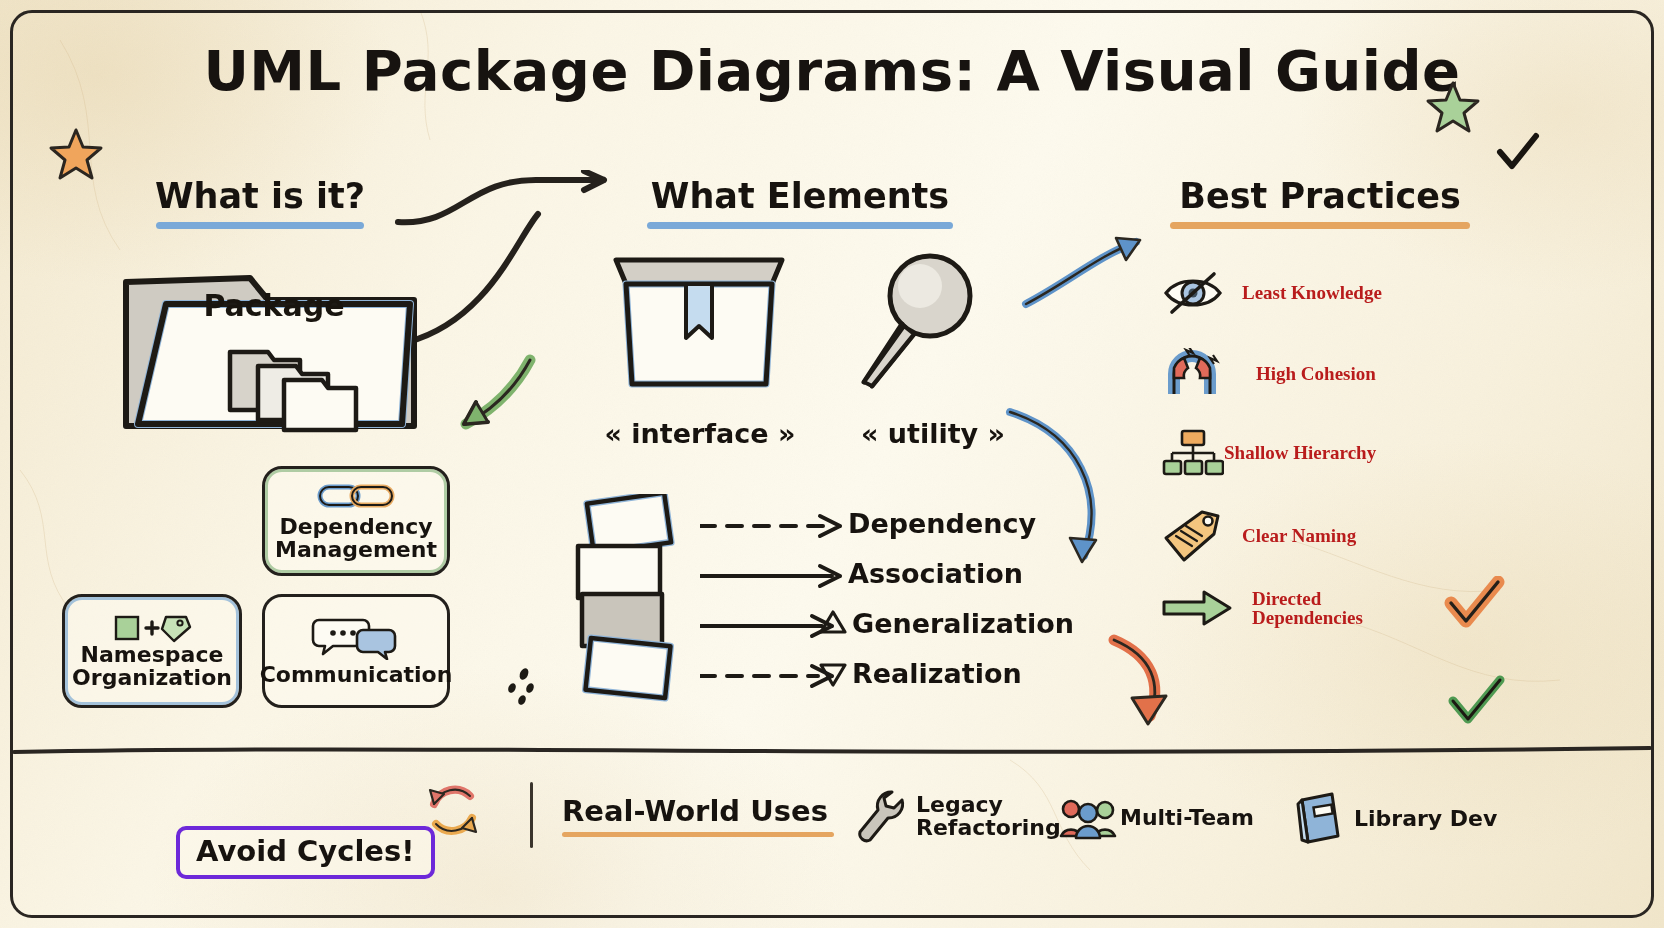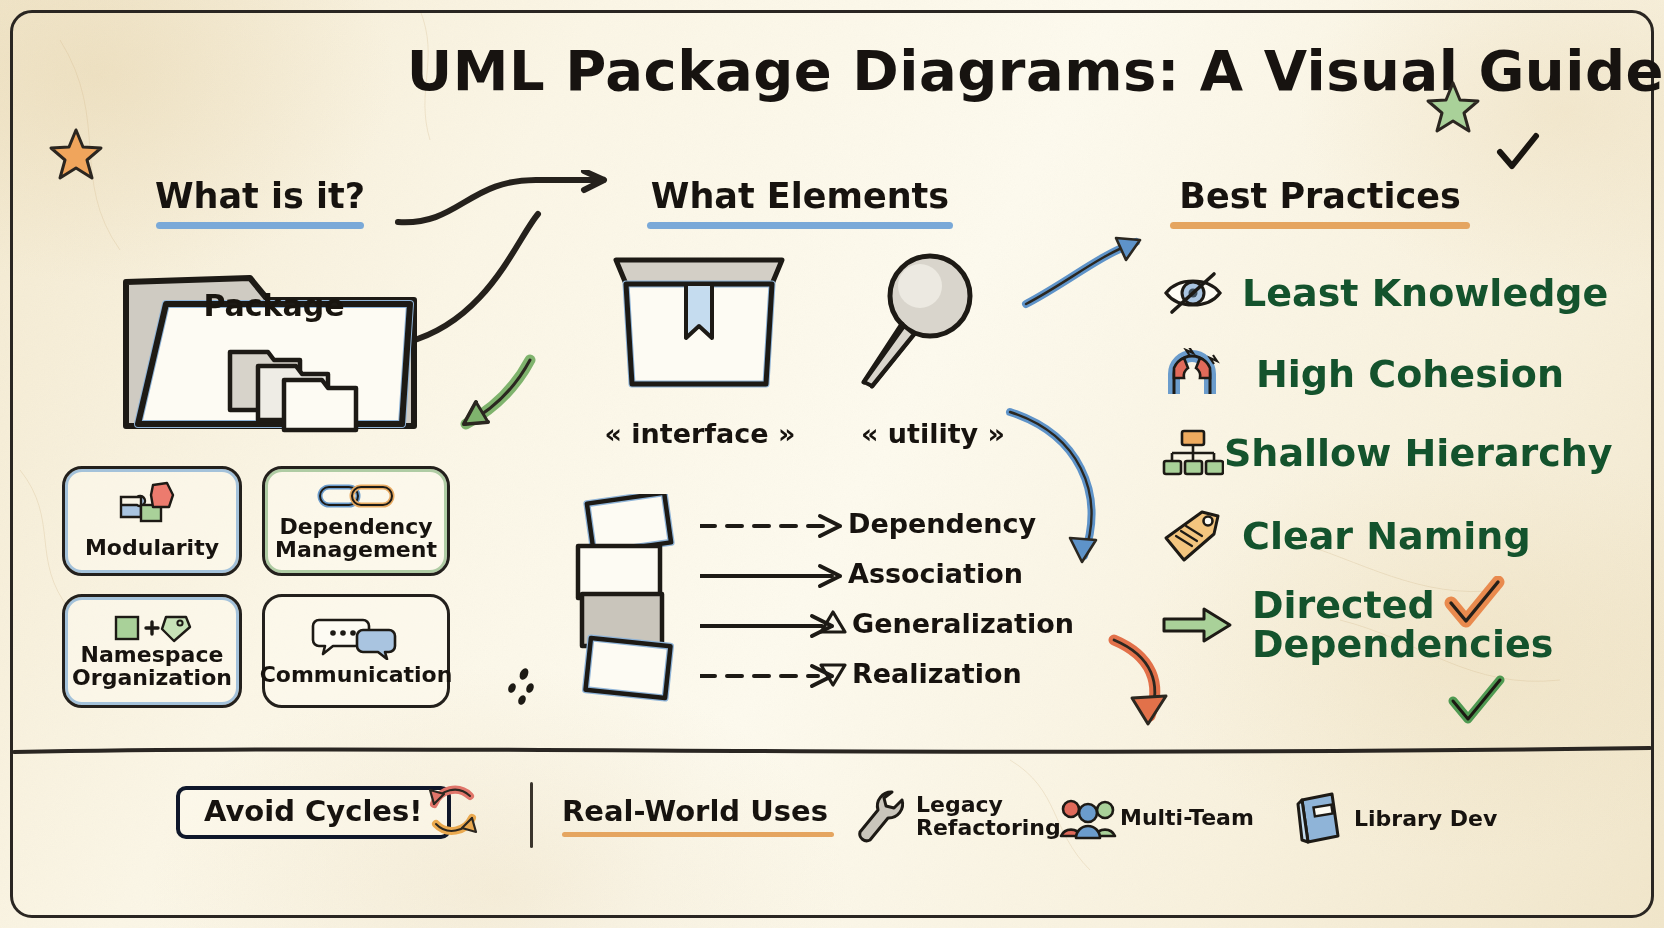--- a/index.html
+++ b/index.html
@@ -35,21 +35,21 @@
 
   #stage { position: absolute; inset: 0; }
 
   .abs { position: absolute; }
 
   
   .hand { font-family: "DejaVu Sans", sans-serif; color: #19150f; }
 
   #title {
     left: 0; right: 0; top: 38px;
-    text-align: right;
+    text-align: center;
     font-size: 56px; font-weight: 700;
     letter-spacing: .5px;
     color: #171310;
   }
 
   .col-head {
     font-size: 35px; font-weight: 600; color: #17130f;
     text-align: center; white-space: nowrap;
   }
   .ul { display: block; height: 7px; margin: 6px auto 0; border-radius: 6px; }
@@ -70,30 +70,31 @@
   .chip.blue-edge  { box-shadow: inset 0 0 0 3px rgba(135,176,214,.75); }
   .chip.green-edge { box-shadow: inset 0 0 0 3px rgba(150,190,140,.75); }
 
   
   .stereo { font-size: 27px; font-weight: 600; color: #17130f; text-align: center; white-space: nowrap; }
 
   
   .rel-label { font-size: 27px; font-weight: 600; color: #17130f; white-space: nowrap; }
 
   
-  .bp-label { font-size: 38px; font-weight: 600; color: #14532d; line-height: 1.02; }
+  .bp-label { font-size: 19px; font-weight: 600; color: #b91c1c; line-height: 1.02; font-family: Liberation Serif, serif; }
 
   
   .foot-text { font-size: 29px; font-weight: 700; color: #17130f; white-space: nowrap; }
   .foot-small { font-size: 22px; font-weight: 600; color: #17130f; line-height: 1.05; }
   #avoid-box {
-    border: 4px solid #0f172a;
+    border: 4px solid #6d28d9;
     border-radius: 10px;
-    padding: 4px 24px 7px;
+    padding: 4px 16px 7px;
     background: rgba(253,250,238,.5);
+    margin-top: 40px;
   }
   .divider-v { width: 3px; background: #3a342c; border-radius: 2px; }
 </style>
 </head>
 <body>
 
 <div id="paper"></div>
 
 <svg id="grain" width="1664" height="928">
   <defs>
@@ -194,28 +195,20 @@
 
     <path d="M48 56 L 292 56 L 284 176 L 20 176 Z" fill="#fdfbf3" stroke="#8fb4d8" stroke-width="8" stroke-linejoin="round"></path>
     <path d="M48 56 L 292 56 L 284 176 L 20 176 Z" fill="none" stroke="#1d1a15" stroke-width="6" stroke-linejoin="round"></path>
 
     <path d="M112 104 L 150 104 L 156 112 L 182 112 L 182 162 L 112 162 Z" fill="#d7d3ca" stroke="#1d1a15" stroke-width="4.5" stroke-linejoin="round"></path>
     <path d="M140 118 L 178 118 L 184 126 L 210 126 L 210 172 L 140 172 Z" fill="#eeece5" stroke="#1d1a15" stroke-width="4.5" stroke-linejoin="round"></path>
     <path d="M166 132 L 204 132 L 210 140 L 238 140 L 238 182 L 166 182 Z" fill="#fdfbf3" stroke="#1d1a15" stroke-width="4.5" stroke-linejoin="round"></path>
   </svg>
   <div class="abs hand" style="left:118px;top:288px;width:312px;text-align:center;font-size:30px;font-weight:600">Package</div>
 
-  <div class="abs chip blue-edge" style="left:62px;top:466px;width:180px;height:110px">
-    <svg width="78" height="50" viewBox="0 0 78 50">
-      <path d="M8 16 h16 a5 5 0 1 1 0 8 h-16 z M8 16 v20 h20 v-20 z" fill="#a9c4e0" stroke="#1d1a15" stroke-width="2.4"></path>
-      <rect x="28" y="24" width="20" height="16" fill="#a9d199" stroke="#1d1a15" stroke-width="2.4"></rect>
-      <path d="M40 4 l14 -2 l6 12 l-4 12 l-16 0 l-2 -12 z" fill="#ec7b6e" stroke="#1d1a15" stroke-width="2.4" stroke-linejoin="round"></path>
-    </svg>
-    <div class="ctext" style="margin-top:5px">Modularity</div>
-  </div>
 
   <div class="abs chip green-edge" style="left:262px;top:466px;width:188px;height:110px">
     <svg width="84" height="34" viewBox="0 0 84 34">
       <rect x="6" y="8" width="38" height="18" rx="9" fill="none" stroke="#6b9ccc" stroke-width="5"></rect>
       <rect x="6" y="8" width="38" height="18" rx="9" fill="none" stroke="#1d1a15" stroke-width="2"></rect>
       <rect x="38" y="8" width="40" height="18" rx="9" fill="none" stroke="#e8ab63" stroke-width="5"></rect>
       <rect x="38" y="8" width="40" height="18" rx="9" fill="none" stroke="#1d1a15" stroke-width="2"></rect>
     </svg>
     <div class="ctext" style="margin-top:2px">Dependency</div>
     <div class="ctext">Management</div>

